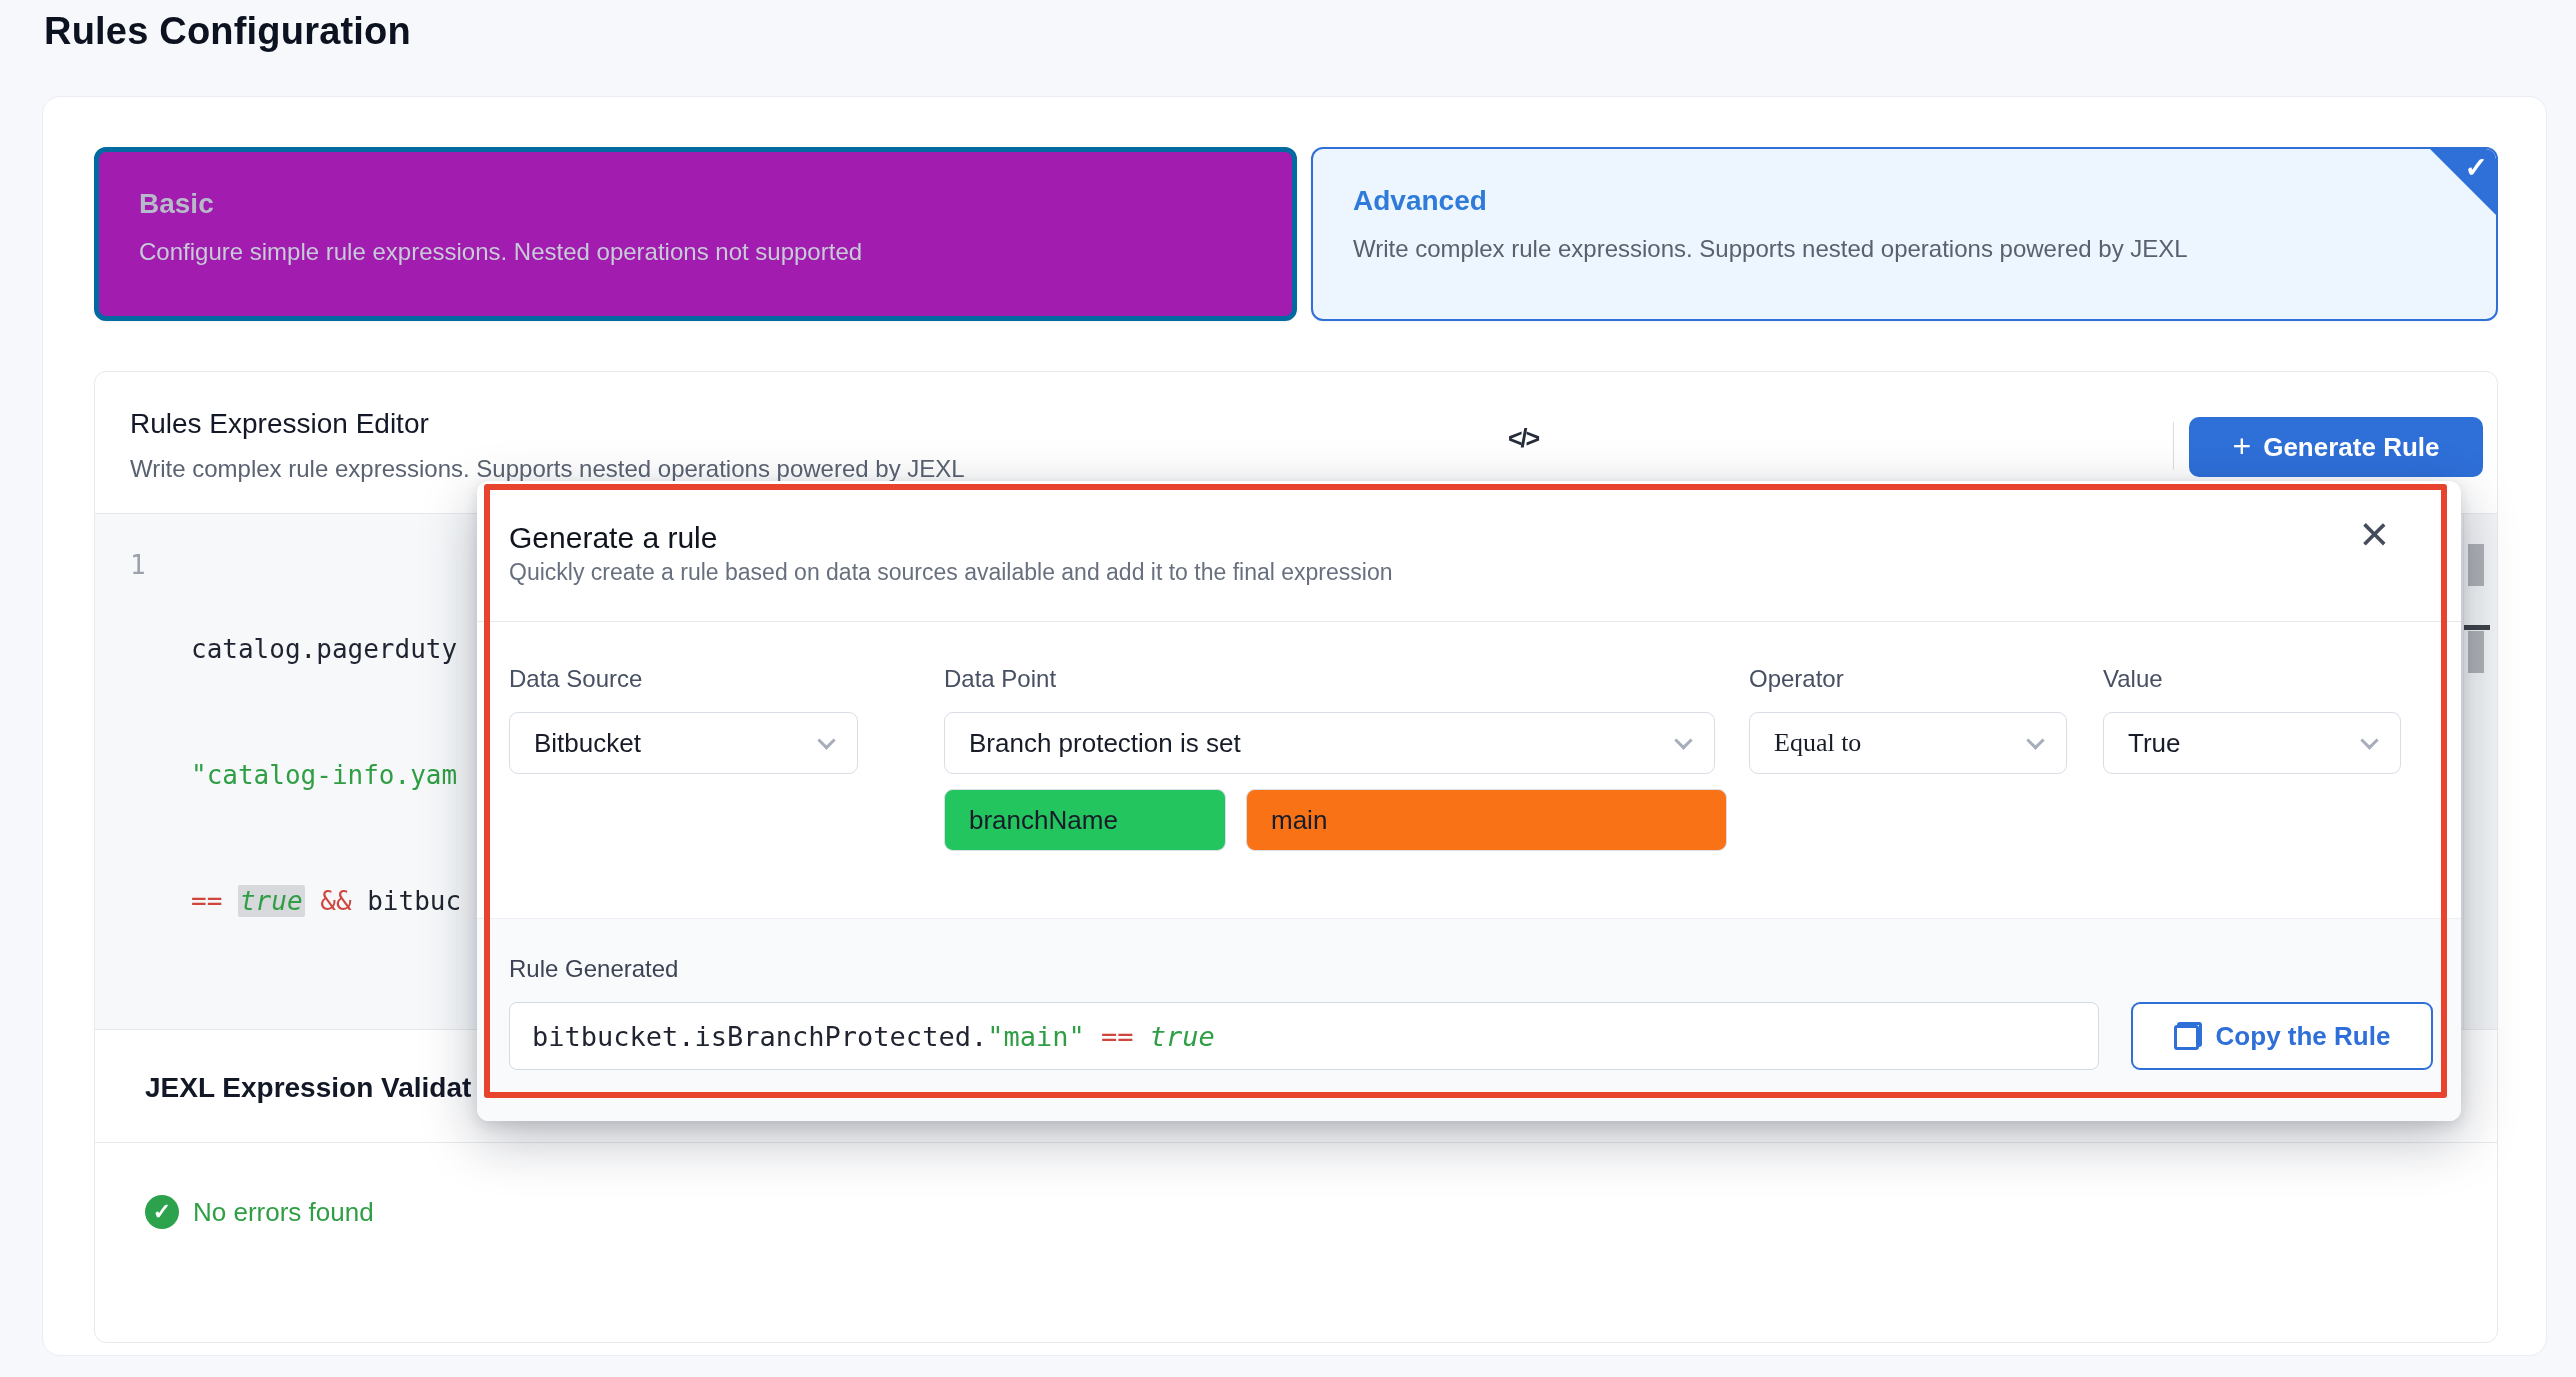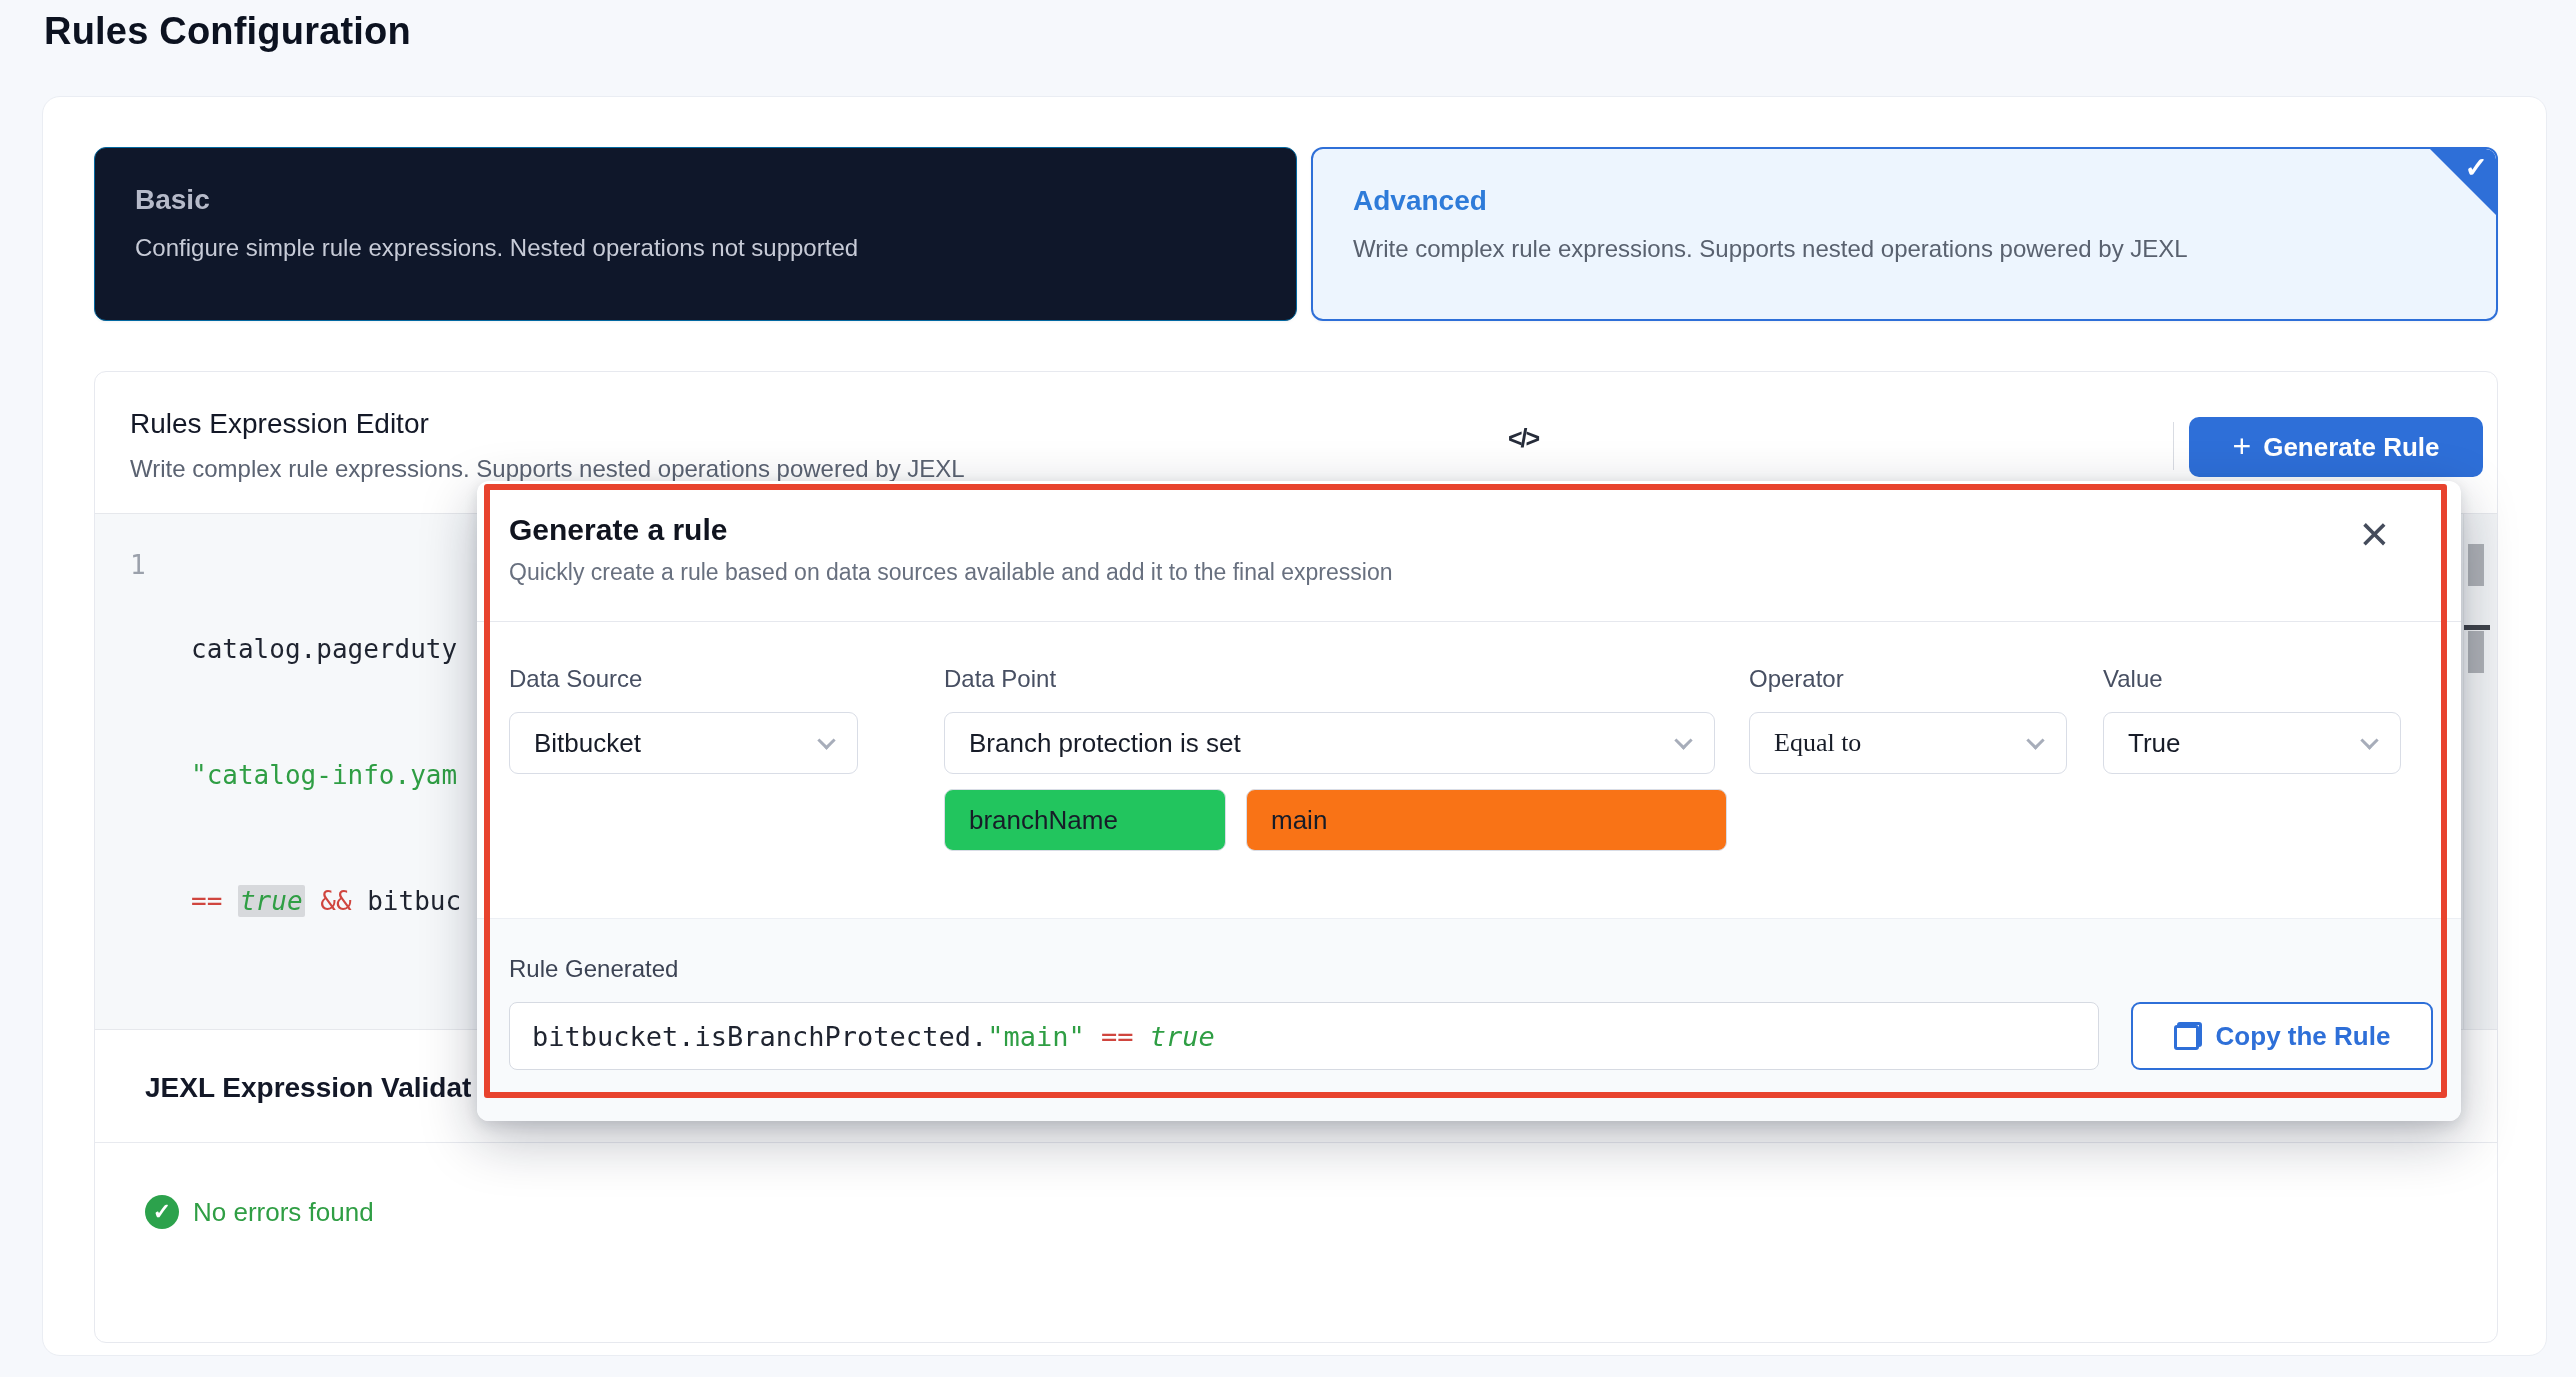--- a/index.html
+++ b/index.html
@@ -6,22 +6,22 @@
   html,body { background:#f6f8fc; }
   body { font-family:"Liberation Sans", sans-serif; color:#141926; }
   #stage { position:relative; width:2576px; height:1377px; background:#f6f8fc; overflow:hidden; }
 
   .page-title { position:absolute; left:44px; top:10px; font-size:38px; font-weight:700; color:#0c1220; letter-spacing:0.2px; }
 
   .container { position:absolute; left:42px; top:96px; width:2505px; height:1260px;
     background:#ffffff; border:1px solid #eaedf3; border-radius:18px; }
 
   
-  .tab-card { position:absolute; top:50px; height:174px; border-radius:12px; background:#0f172a;
-    border:1px solid #0369a1; box-shadow:0 1px 3px rgba(16,24,40,.05); padding:36px 40px; cursor:pointer; }
+  .tab-card { position:absolute; top:50px; height:174px; border-radius:12px; background:#a21caf;
+    border:5px solid #0369a1; box-shadow:0 1px 3px rgba(16,24,40,.05); padding:36px 40px; cursor:pointer; }
   .tab-basic { left:51px; width:1203px; }
   .tab-basic .tab-title { color:#b6bac9; }
   .tab-basic .tab-desc  { color:#c7cbd7; }
   .tab-advanced { left:1268px; width:1187px; background:#edf5fe; border:2px solid #2e6fd8; overflow:hidden; }
   .tab-advanced .tab-title { color:#2e7bd9; }
   .tab-advanced .tab-desc  { color:#59616f; }
   .tab-title { font-size:28px; font-weight:700; }
   .tab-desc  { font-size:24px; margin-top:18px; }
   .corner-badge { position:absolute; top:0; right:0; width:66px; height:66px; background:#2e6fd8;
     clip-path:polygon(0 0,100% 0,100% 100%); border-top-right-radius:10px; }
@@ -63,21 +63,21 @@
   .validator-title { position:absolute; left:50px; top:700px; font-size:28px; font-weight:700; color:#131827; white-space:nowrap; }
   .validator-sep { position:absolute; left:0; top:770px; width:100%; height:1px; background:#e8eaef; }
   .status-row { position:absolute; left:50px; top:823px; display:flex; align-items:center; gap:14px; }
   .status-check { width:34px; height:34px; border-radius:50%; background:#2ca24c; color:#fff; font-size:22px;
     font-weight:700; display:flex; align-items:center; justify-content:center; }
   .status-text { font-size:26px; color:#2f9e44; }
 
   
   .modal { position:absolute; left:477px; top:481px; width:1984px; height:640px; background:#fff; border-radius:12px;
     box-shadow:0 18px 55px rgba(15,23,42,.28), 0 4px 14px rgba(15,23,42,.12); z-index:5; }
-  .modal-title { position:absolute; left:32px; top:32px; font-size:30px; font-weight:700; color:#10141f; }
+  .modal-title { position:absolute; left:32px; top:40px; font-size:30px; font-weight:400; color:#10141f; }
   .modal-subtitle { position:absolute; left:32px; top:78px; font-size:23px; color:#68707f; }
   .modal-close { position:absolute; right:72px; top:28px; font-size:50px; font-weight:300; color:#454c5c;
     background:none; border:none; cursor:pointer; line-height:1; font-family:"Liberation Sans",sans-serif; }
   .modal-hsep { position:absolute; left:0; top:140px; width:100%; height:1px; background:#e6e8ee; }
 
   .field-label { position:absolute; top:184px; font-size:24px; color:#474f62; }
   .lab-ds { left:32px; } .lab-dp { left:467px; } .lab-op { left:1272px; } .lab-val { left:1626px; }
 
   .select { position:absolute; top:231px; height:62px; background:#fff; border:1px solid #d9dde6; border-radius:9px;
     display:flex; align-items:center; justify-content:space-between; padding:0 24px; font-size:26px; color:#171c28; cursor:pointer; }

